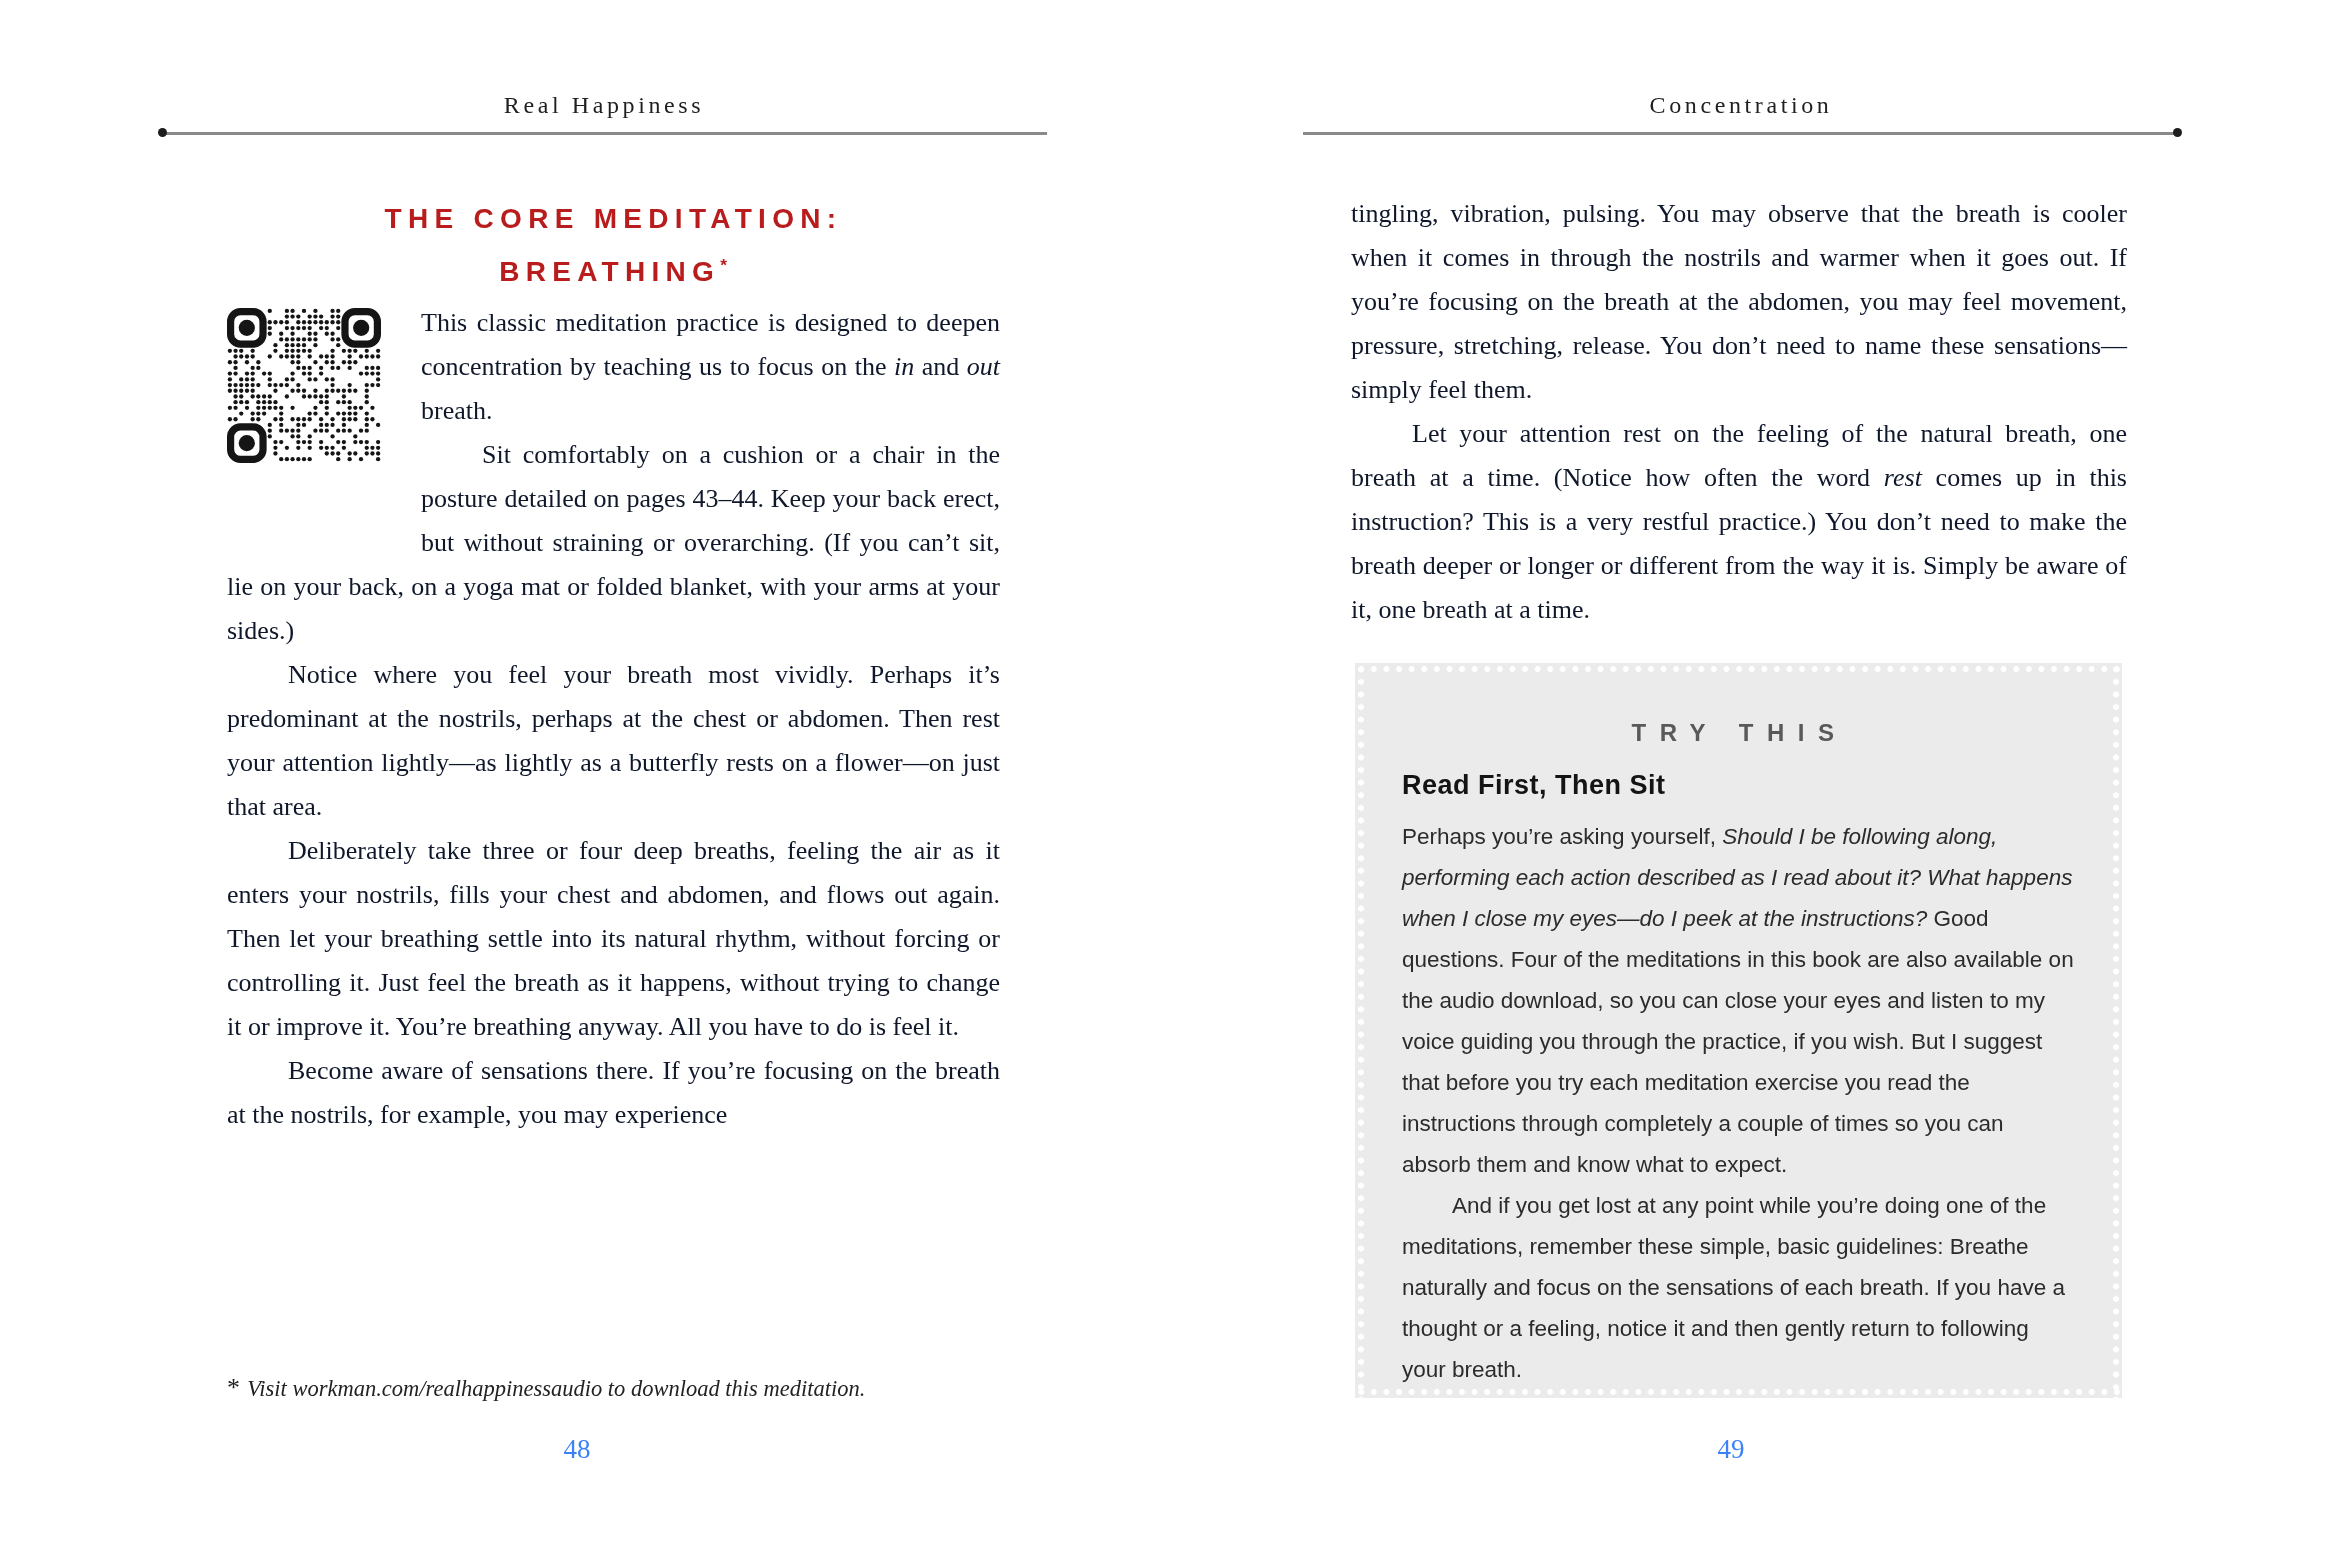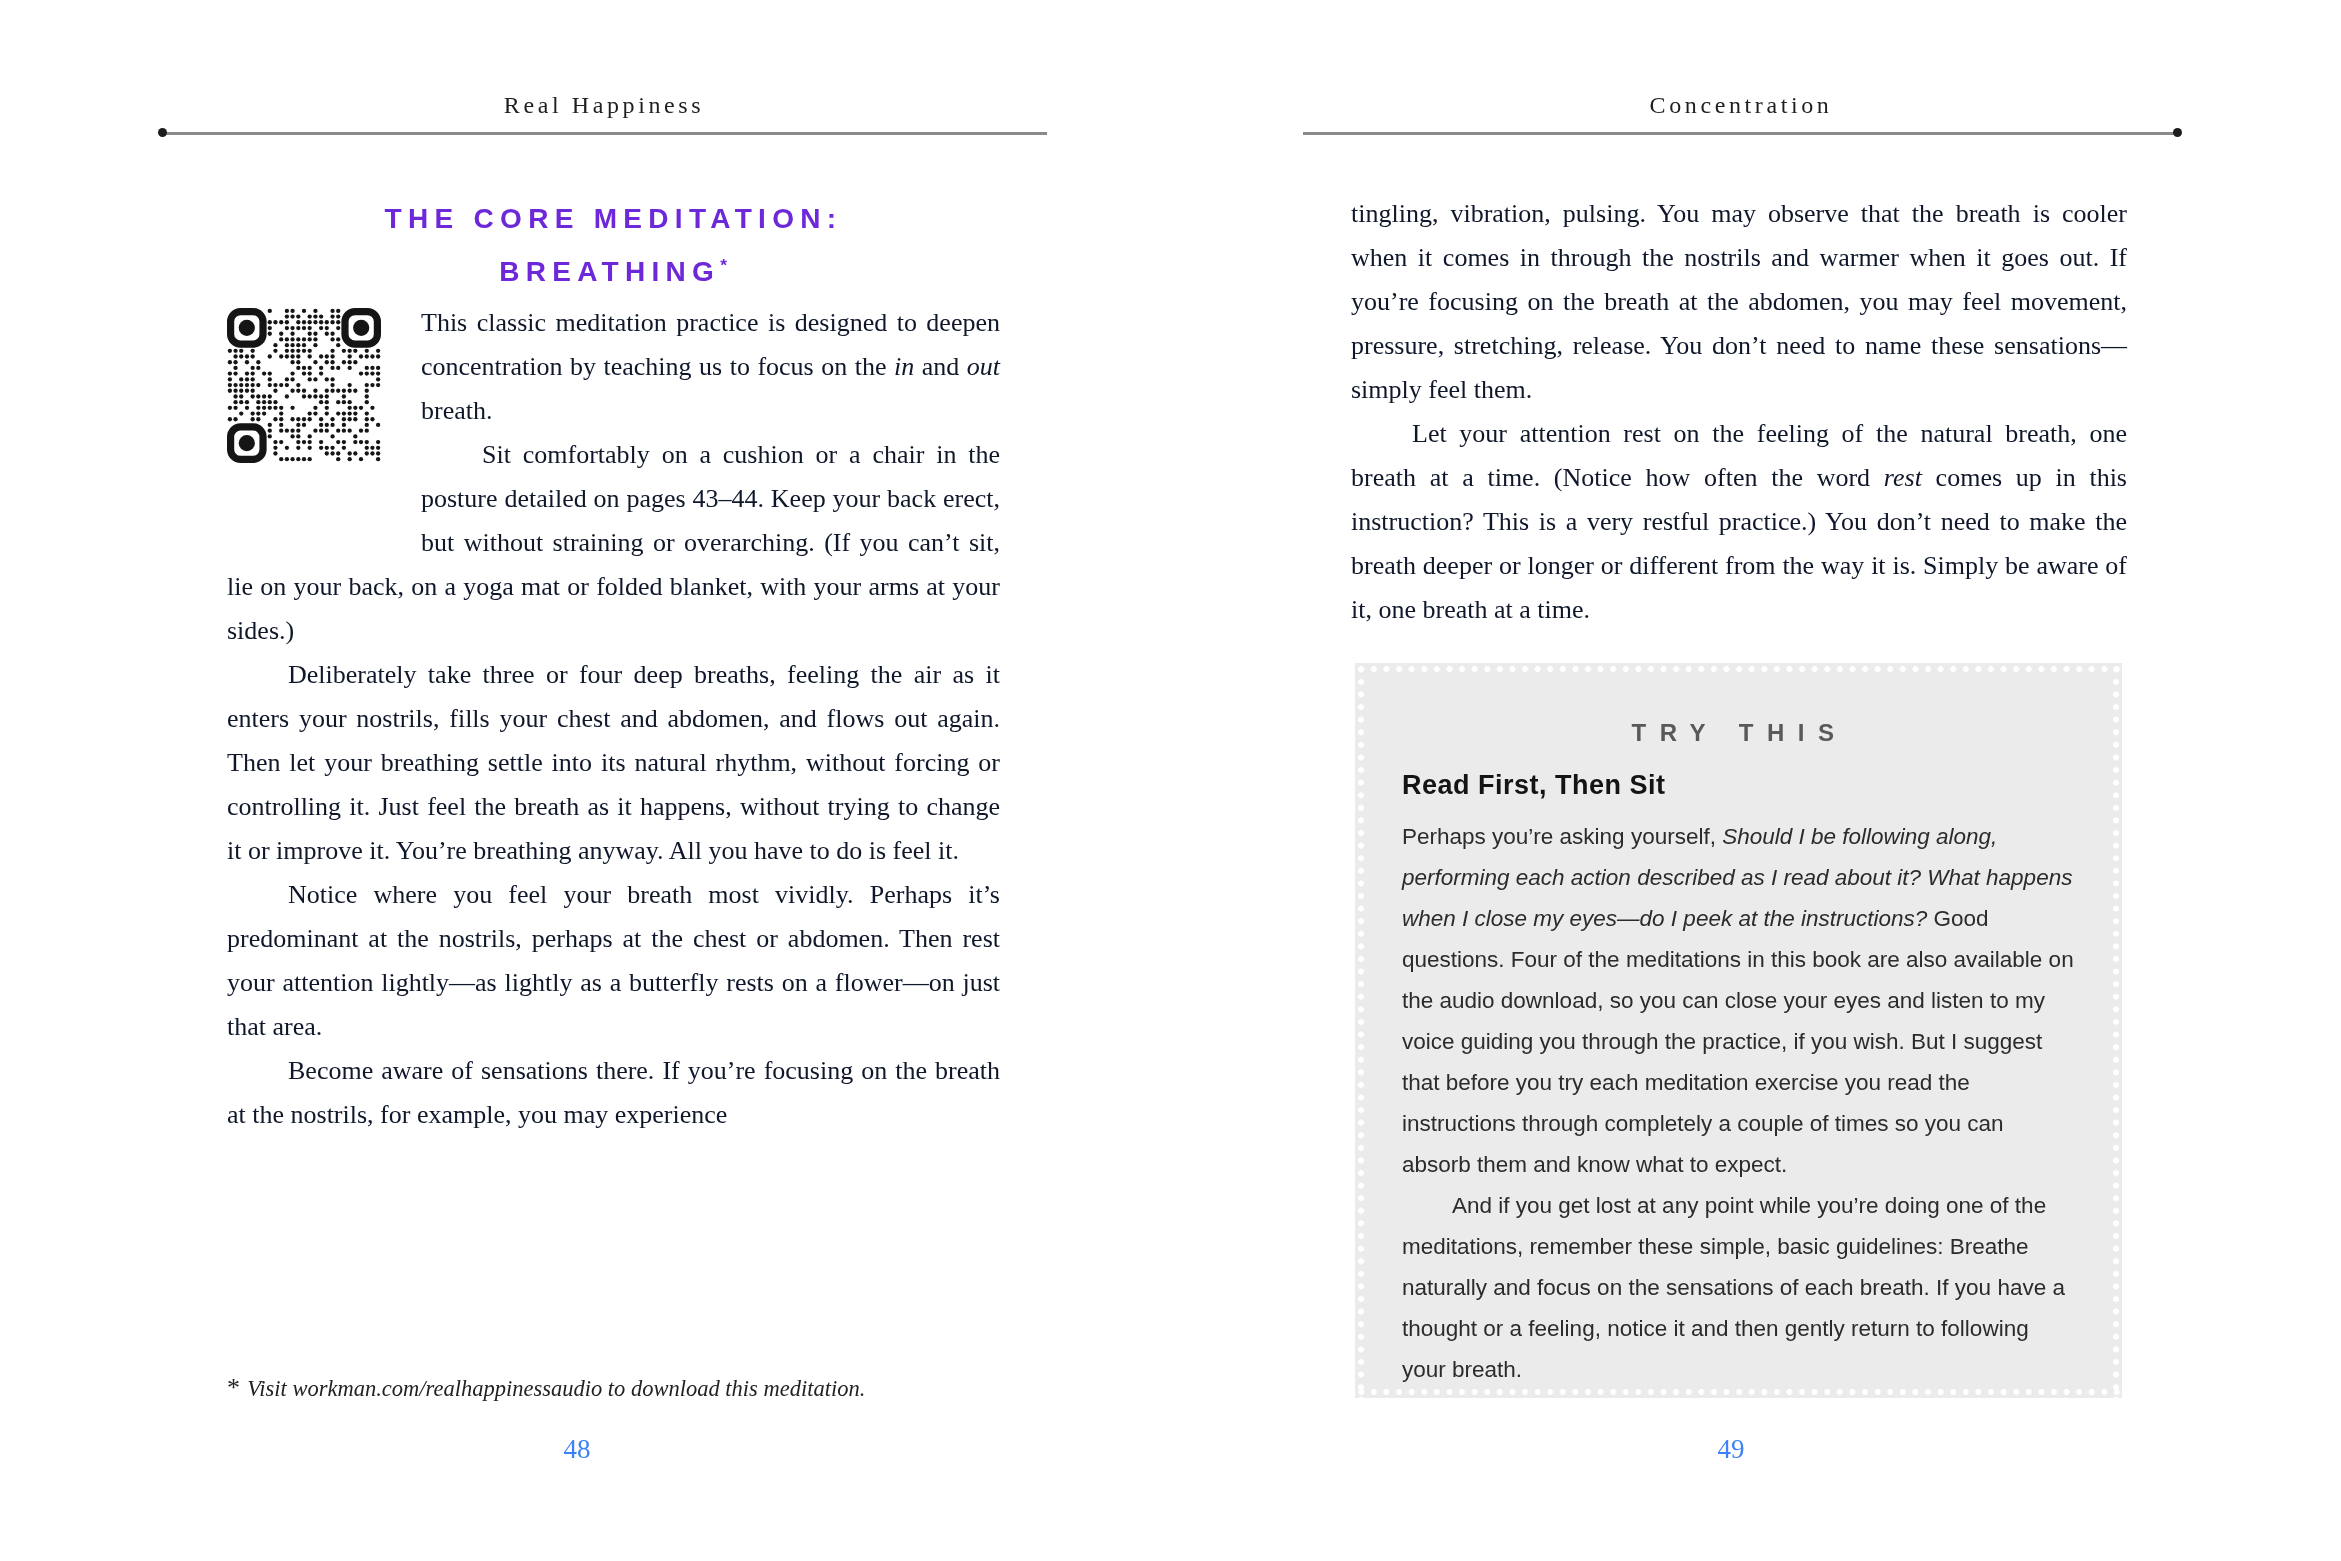--- a/index.html
+++ b/index.html
@@ -14,21 +14,21 @@
   .head-right{left:1303px;width:876px;text-align:center;}
   .rule{position:absolute;top:132px;height:2.7px;background:#8a8a8a;}
   .rule-left{left:161px;width:886px;}
   .rule-right{left:1303px;width:876px;}
   .end-dot{position:absolute;width:9px;height:9px;border-radius:50%;background:#1d1d1d;top:-3.6px;}
   .dot-left{left:-2.7px;}
   .dot-right{right:-2.7px;}
   
   .title{position:absolute;left:227px;top:195px;width:773px;margin:0;text-align:center;
     font-family:"Liberation Sans",sans-serif;font-weight:700;font-size:28px;
-    letter-spacing:6.3px;line-height:47px;color:#6d28d9;}
+    letter-spacing:6.3px;line-height:47px;color:#b91c1c;}
   .title sup{font-size:0.62em;letter-spacing:0.9px;}
   
   .body-left{position:absolute;left:227px;top:301px;width:773px;}
   .body-right{position:absolute;left:1351px;top:192px;width:776px;}
   p.bp{margin:0;font-size:26px;line-height:44px;text-align:justify;color:#0f172a;}
   p.bp.indent{text-indent:61px;}
   .it{font-style:italic;}
   .qr-float{float:left;width:154px;height:155px;margin:7.2px 40px 58px 0;}
   
   .footnote{position:absolute;left:227px;top:1373px;width:773px;font-size:22.5px;color:#222222;}
@@ -395,22 +395,22 @@
             <circle cx="148.8" cy="167.8" r="2.4" fill="#151515"></circle>
             <circle cx="167.8" cy="167.8" r="2.4" fill="#151515"></circle>
             <rect x="4" y="4" width="36" height="36" rx="11" fill="none" stroke="#151515" stroke-width="8"></rect>
             <circle cx="22" cy="22" r="9" fill="#151515"></circle>
             <rect x="131" y="4" width="36" height="36" rx="11" fill="none" stroke="#151515" stroke-width="8"></rect>
             <circle cx="149" cy="22" r="9" fill="#151515"></circle>
             <rect x="4" y="132" width="36" height="36" rx="11" fill="none" stroke="#151515" stroke-width="8"></rect>
             <circle cx="22" cy="150" r="9" fill="#151515"></circle>
           </svg></span><span>This classic meditation practice is designed to deepen concentration by teaching us to focus on the </span><span class="it">in</span><span> and </span><span class="it">out</span><span> breath.</span></p>
     <p class="bp indent">Sit comfortably on a cushion or a chair in the posture detailed on pages 43–44. Keep your back erect, but without straining or overarching. (If you can’t sit, lie on your back, on a yoga mat or folded blanket, with your arms at your sides.)</p>
+    <p class="bp indent">Notice where you feel your breath most vividly. Perhaps it’s predominant at the nostrils, perhaps at the chest or abdomen. Then rest your attention lightly—as lightly as a butterfly rests on a flower—on just that area.</p>
     <p class="bp indent">Deliberately take three or four deep breaths, feeling the air as it enters your nostrils, fills your chest and abdomen, and flows out again. Then let your breathing settle into its natural rhythm, without forcing or controlling it. Just feel the breath as it happens, without trying to change it or improve it. You’re breathing anyway. All you have to do is feel it.</p>
-    <p class="bp indent">Notice where you feel your breath most vividly. Perhaps it’s predominant at the nostrils, perhaps at the chest or abdomen. Then rest your attention lightly—as lightly as a butterfly rests on a flower—on just that area.</p>
     <p class="bp indent">Become aware of sensations there. If you’re focusing on the breath at the nostrils, for example, you may experience</p>
   </div>
 
   <div class="footnote"><span class="fstar">*</span><span class="ftext">Visit workman.com/realhappinessaudio to download this meditation.</span></div>
 
   <div class="pagenum pn-left">48</div>
 
   <div class="running-head head-right">Concentration</div>
   <div class="rule rule-right">
     <span class="end-dot dot-right"></span>

